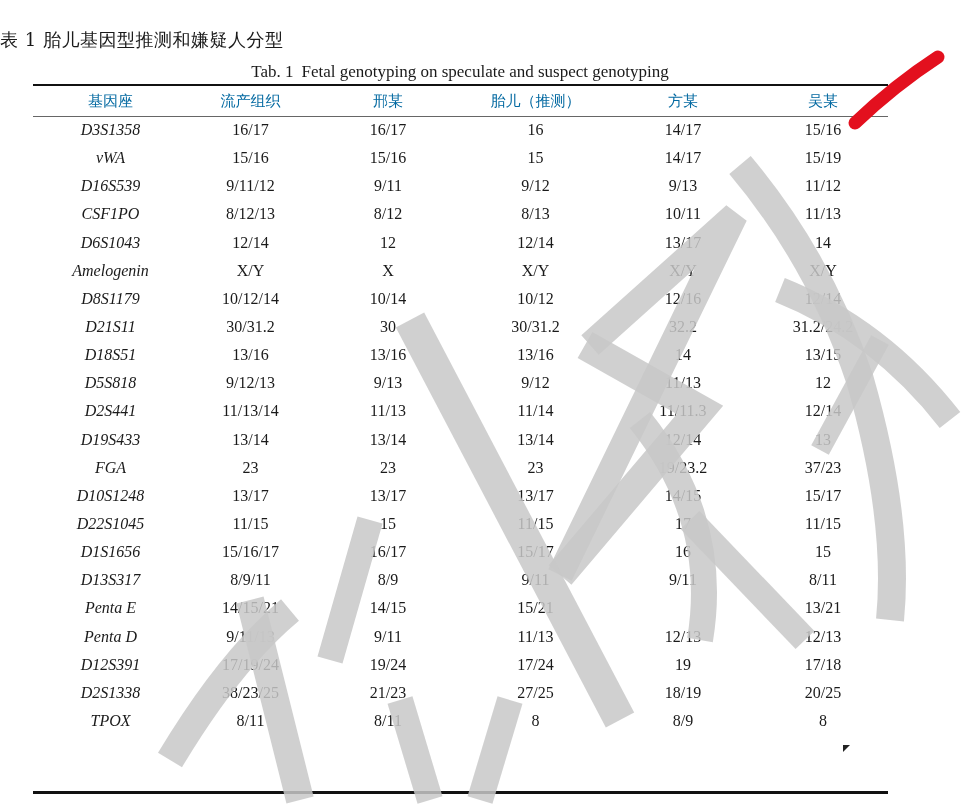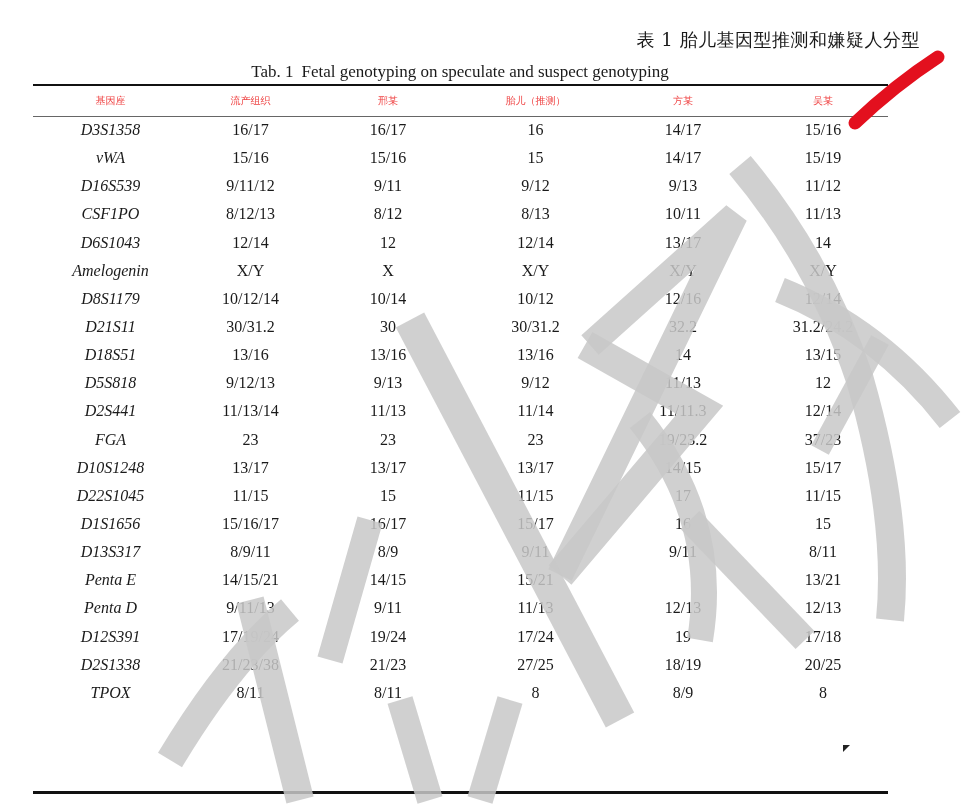--- a/index.html
+++ b/index.html
@@ -1,38 +1,38 @@
 <!DOCTYPE html>
 <html><head>
 <meta charset="utf-8">
 <style>
   html, body { margin: 0; padding: 0; }
   body {
     width: 970px; height: 807px; background: #ffffff; position: relative; overflow: hidden;
     font-family: "Liberation Serif", "DejaVu Serif", serif; color: #1a1a1a;
   }
   .caption-cn {
-    position: absolute; top: 28px; left: 0; width: 920px; text-align: right;
+    position: absolute; top: 28px; left: 0; width: 920px; text-align: left;
     font-size: 18px; letter-spacing: 0.5px; font-family: "DejaVu Serif", "Liberation Serif", serif;
   }
   .caption-en {
     position: absolute; top: 62px; left: 0; width: 920px; text-align: center;
     font-size: 17px;
   }
   .caption-en .tab-no { margin-right: 8px; }
   .rule { position: absolute; left: 33px; width: 855px; background: #111; }
   .rule.top { top: 84px; height: 2px; }
   .rule.mid { top: 116px; height: 1px; background: #666; }
   .rule.bottom { top: 791px; height: 3px; }
   table.geno {
     position: absolute; left: 33px; top: 86px; width: 855px; border-collapse: collapse;
     font-size: 16px;
   }
   table.geno th {
-    height: 30px; font-weight: normal; font-size: 10px; color: #ef4444;
+    height: 30px; font-weight: normal; font-size: 15px; color: #0369a1;
     font-family: "DejaVu Serif", "Liberation Serif", serif; padding: 0;
   }
   table.geno td { height: 28.15px; padding: 0; text-align: center; }
   table.geno td.locus { font-style: italic; margin-top: 48px; }
   col.c0 { width: 155px; } col.c1 { width: 125px; } col.c2 { width: 150px; }
   col.c3 { width: 145px; } col.c4 { width: 150px; } col.c5 { width: 130px; }
   .watermark { position: absolute; left: 0; top: 0; pointer-events: none; }
   .pen-mark { position: absolute; left: 0; top: 0; pointer-events: none; }
   .cursor-mark {
     position: absolute; left: 843px; top: 745px; width: 0; height: 0;
@@ -153,20 +153,28 @@
       </tr>
       <tr>
         <td class="locus">D2S441</td>
         <td>11/13/14</td>
         <td>11/13</td>
         <td>11/14</td>
         <td>11/11.3</td>
         <td>12/14</td>
       </tr>
       <tr>
+        <td class="locus">D19S433</td>
+        <td>13/14</td>
+        <td>13/14</td>
+        <td>13/14</td>
+        <td>12/14</td>
+        <td>13</td>
+      </tr>
+      <tr>
         <td class="locus">FGA</td>
         <td>23</td>
         <td>23</td>
         <td>23</td>
         <td>19/23.2</td>
         <td>37/23</td>
       </tr>
       <tr>
         <td class="locus">D10S1248</td>
         <td>13/17</td>
@@ -218,21 +226,21 @@
       <tr>
         <td class="locus">D12S391</td>
         <td>17/19/24</td>
         <td>19/24</td>
         <td>17/24</td>
         <td>19</td>
         <td>17/18</td>
       </tr>
       <tr>
         <td class="locus">D2S1338</td>
-        <td>21/23/38</td>
+        <td>38/23/25</td>
         <td>21/23</td>
         <td>27/25</td>
         <td>18/19</td>
         <td>20/25</td>
       </tr>
       <tr>
         <td class="locus">TPOX</td>
         <td>8/11</td>
         <td>8/11</td>
         <td>8</td>

